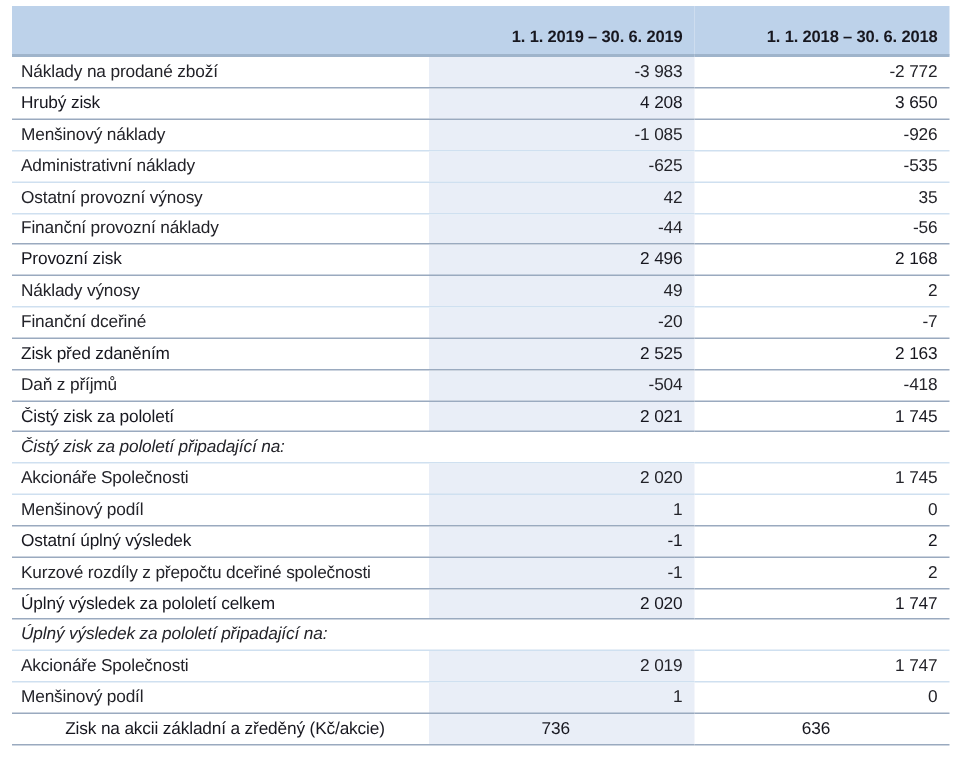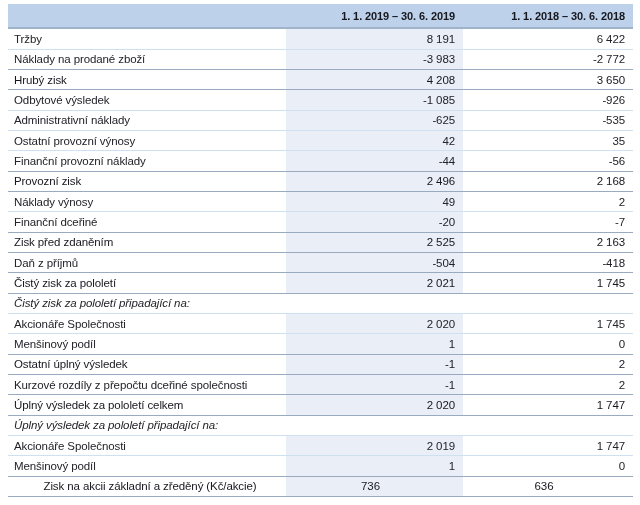--- a/index.html
+++ b/index.html
@@ -33,21 +33,21 @@
   col.c-2019{width:177px;}
   col.c-2018{width:170px;}
   thead th{
     background:var(--header-bg);
     border-bottom:2px solid var(--header-border);
     height:23px;
     font-size:11px;
     font-weight:700;
     color:var(--text-bold);
     text-align:right;
-    padding:0 8px 0 0;
+    padding:9px 8px 0 0;
     vertical-align:middle;
   }
   thead th.corner{padding:0;}
   tbody td{
     border-top:1px solid var(--sep);
     vertical-align:middle;
     padding:0;
     white-space:nowrap;
     overflow:hidden;
   }
@@ -75,36 +75,31 @@
     </colgroup>
     <thead>
       <tr>
         <th class="corner"></th>
         <th>1. 1. 2019 – 30. 6. 2019</th>
         <th>1. 1. 2018 – 30. 6. 2018</th>
       </tr>
     </thead>
     <tbody>
         <tr class="normal">
-          <td class="label">Tržby</td>
-          <td class="val shade">8 191</td>
-          <td class="val">6 422</td>
-        </tr>
-        <tr class="normal">
           <td class="label">Náklady na prodané zboží</td>
           <td class="val shade">-3 983</td>
           <td class="val">-2 772</td>
         </tr>
         <tr class="bold">
           <td class="label">Hrubý zisk</td>
           <td class="val shade">4 208</td>
           <td class="val">3 650</td>
         </tr>
         <tr class="normal after-bold">
-          <td class="label">Odbytové výsledek</td>
+          <td class="label">Menšinový náklady</td>
           <td class="val shade">-1 085</td>
           <td class="val">-926</td>
         </tr>
         <tr class="normal">
           <td class="label">Administrativní náklady</td>
           <td class="val shade">-625</td>
           <td class="val">-535</td>
         </tr>
         <tr class="normal">
           <td class="label">Ostatní provozní výnosy</td>

